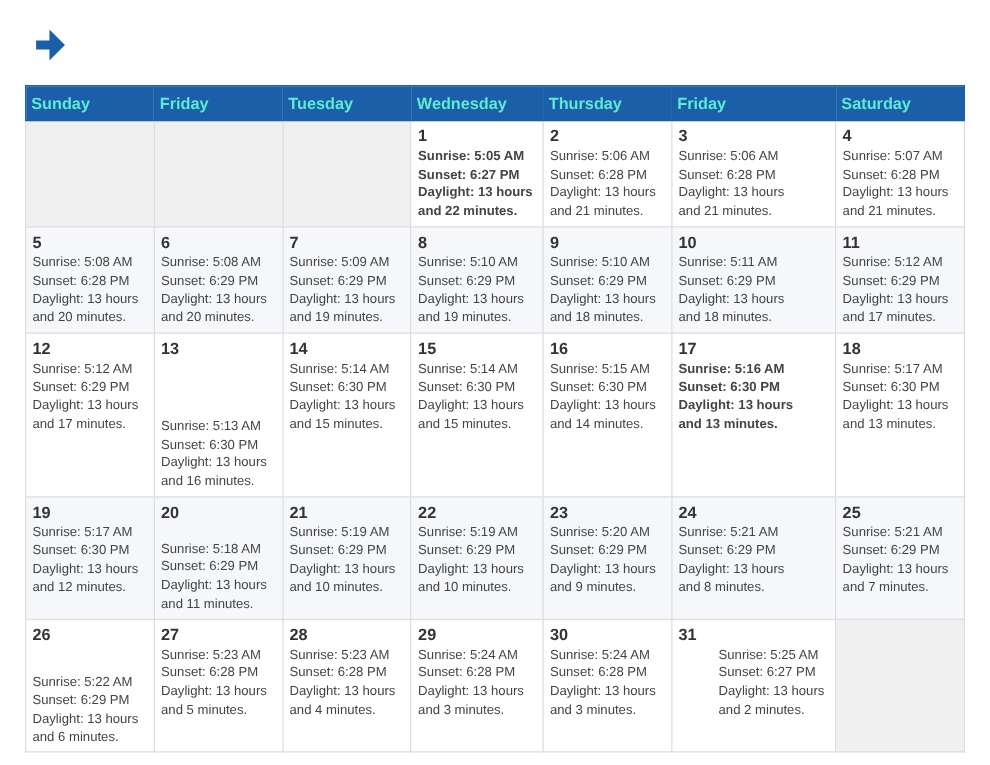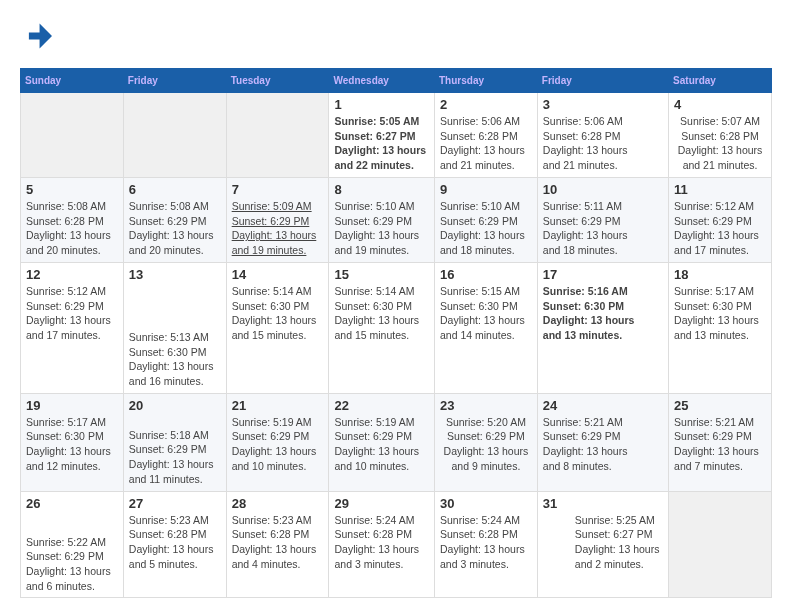--- a/index.html
+++ b/index.html
@@ -44,22 +44,22 @@
       font-size: 15px;
       color: #555;
     }
     table {
       width: 100%;
       border-collapse: collapse;
       border: 1px solid #ccc;
     }
     th {
       background-color: #1a5fa8;
-      color: #c4b5fd;
-      font-size: 10px;
+      color: #5eead4;
+      font-size: 13px;
       font-weight: bold;
       padding: 6px 4px;
       text-align: left;
       border: 1px solid #1a5fa8;
     }
     td {
       vertical-align: top;
       border: 1px solid #ddd;
       padding: 4px 5px;
       font-size: 11px;
@@ -139,21 +139,21 @@
         </td>
         <td>
           <span class="day-num">3</span>
           <div class="day-info" style="white-space: pre-line;">Sunrise: 5:06 AM
 Sunset: 6:28 PM
 Daylight: 13 hours
 and 21 minutes.</div>
         </td>
         <td>
           <span class="day-num">4</span>
-          <div class="day-info" style="white-space: pre-line; text-align: center;">Sunrise: 5:07 AM
+          <div class="day-info" style="white-space: pre-line;">Sunrise: 5:07 AM
 Sunset: 6:28 PM
 Daylight: 13 hours
 and 21 minutes.</div>
         </td>
       </tr>
       <tr>
         <td>
           <span class="day-num">5</span>
           <div class="day-info" style="white-space: pre-line;">Sunrise: 5:08 AM
 Sunset: 6:28 PM
@@ -162,21 +162,21 @@
         </td>
         <td>
           <span class="day-num">6</span>
           <div class="day-info" style="white-space: pre-line;">Sunrise: 5:08 AM
 Sunset: 6:29 PM
 Daylight: 13 hours
 and 20 minutes.</div>
         </td>
         <td>
           <span class="day-num">7</span>
-          <div class="day-info" style="white-space: pre-line; text-decoration: underline;">Sunrise: 5:09 AM
+          <div class="day-info" style="white-space: pre-line;">Sunrise: 5:09 AM
 Sunset: 6:29 PM
 Daylight: 13 hours
 and 19 minutes.</div>
         </td>
         <td>
           <span class="day-num">8</span>
           <div class="day-info" style="white-space: pre-line;">Sunrise: 5:10 AM
 Sunset: 6:29 PM
 Daylight: 13 hours
 and 19 minutes.</div>
@@ -278,21 +278,21 @@
         </td>
         <td>
           <span class="day-num">22</span>
           <div class="day-info" style="white-space: pre-line;">Sunrise: 5:19 AM
 Sunset: 6:29 PM
 Daylight: 13 hours
 and 10 minutes.</div>
         </td>
         <td>
           <span class="day-num">23</span>
-          <div class="day-info" style="white-space: pre-line; text-align: center;">Sunrise: 5:20 AM
+          <div class="day-info" style="white-space: pre-line;">Sunrise: 5:20 AM
 Sunset: 6:29 PM
 Daylight: 13 hours
 and 9 minutes.</div>
         </td>
         <td>
           <span class="day-num">24</span>
           <div class="day-info" style="white-space: pre-line;">Sunrise: 5:21 AM
 Sunset: 6:29 PM
 Daylight: 13 hours
 and 8 minutes.</div>

